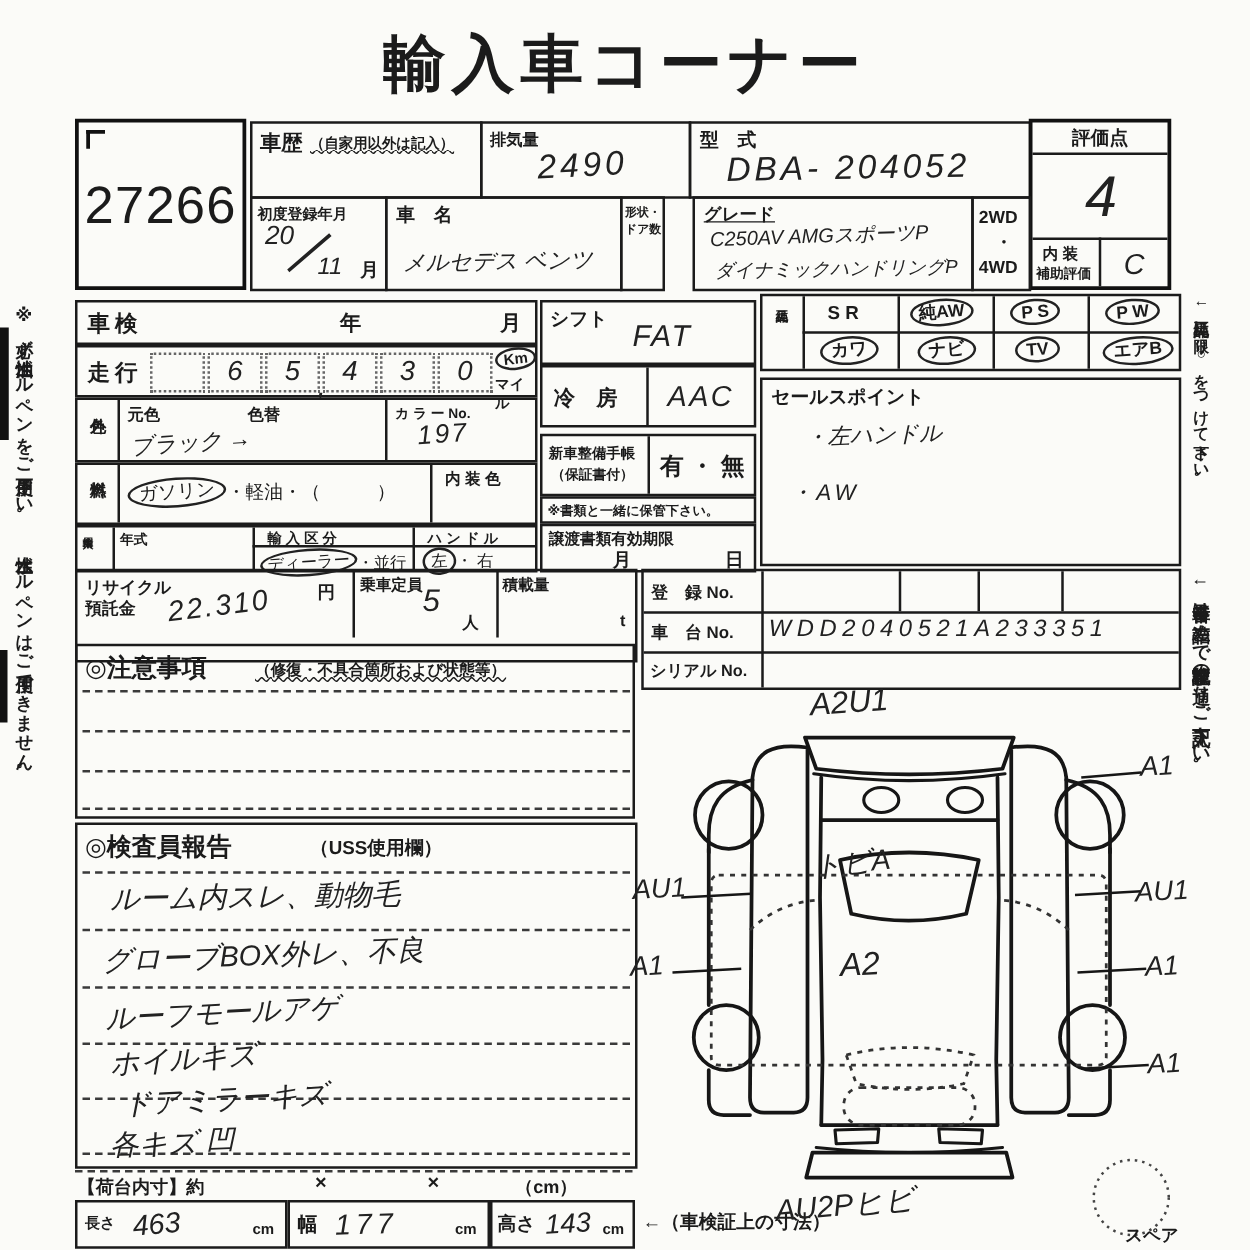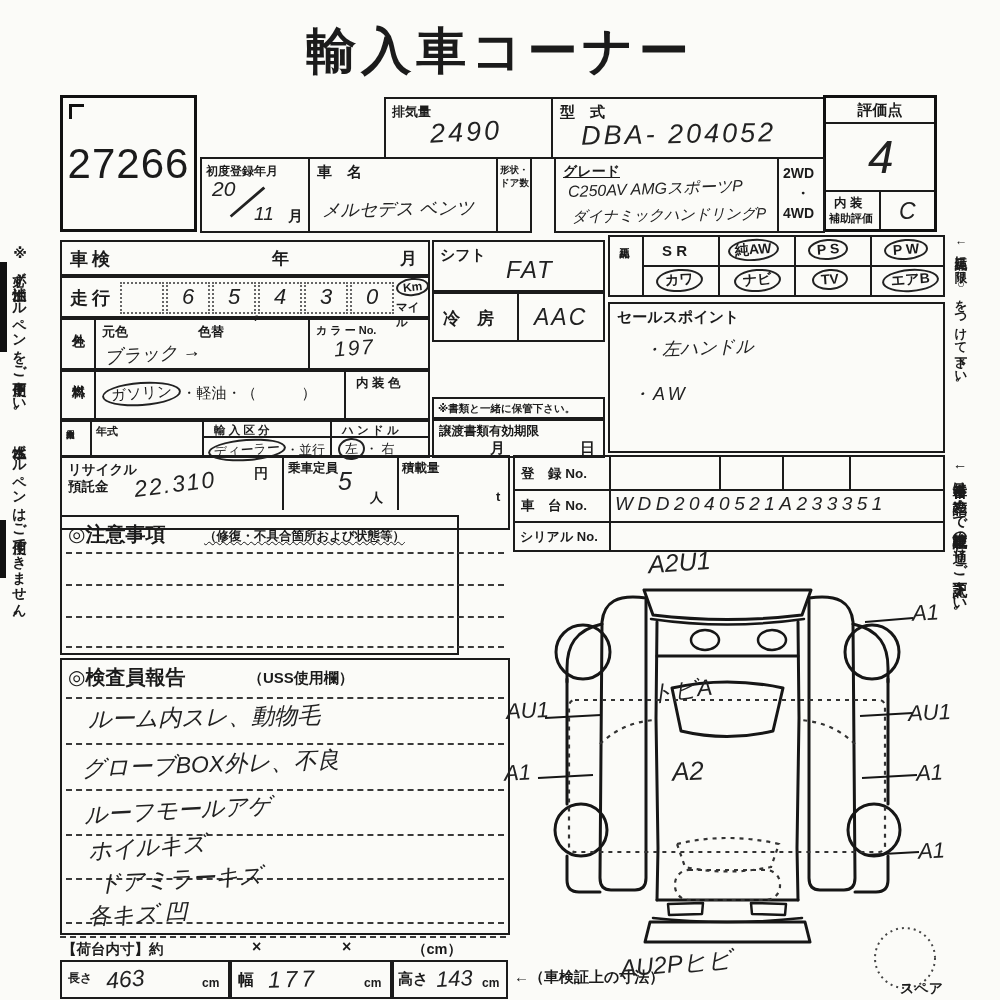--- a/index.html
+++ b/index.html
@@ -29,20 +29,24 @@
 
 <div class="ab vt bold" style="left:12px;top:245px;height:560px;font-size:14px;line-height:16px;">※必ず油性ボールペンをご使用下さい。 水性ボールペンはご使用できません。</div>
 <div class="ab vt bold" style="left:952px;top:234px;height:220px;font-size:12.5px;">←純正品に限り○をつけて下さい。</div>
 <div class="ab vt bold" style="left:950px;top:456px;height:415px;font-size:14.5px;">←車台番号は左詰めで車検証記載の通りご記入下さい。</div>
 
 <div class="bx3" style="left:60px;top:95px;width:137px;height:137px;">
   <div class="ab" style="left:6px;top:6px;width:12px;height:12px;border-left:3px solid #111;border-top:3px solid #111;"></div>
   <div class="ab" style="left:0;top:42px;width:131px;text-align:center;font-size:42px;letter-spacing:1px;">27266</div>
 </div>
 
+<div class="bx" style="left:200px;top:97px;width:186px;height:62px;">
+  <span class="ab bold" style="left:6px;top:4px;font-size:17px;">車歴</span>
+  <span class="ab bold wavy" style="left:46px;top:8px;font-size:11.5px;">（自家用以外は記入）</span>
+</div>
 <div class="bx" style="left:384px;top:97px;width:169px;height:62px;">
   <span class="ab bold" style="left:6px;top:4px;font-size:13px;">排気量</span>
   <span class="ab hand" style="left:44px;top:18px;font-size:27px;transform:rotate(-3deg);letter-spacing:3px;">2490</span>
 </div>
 <div class="bx" style="left:551px;top:97px;width:274px;height:62px;">
   <span class="ab bold" style="left:7px;top:4px;font-size:15px;">型　式</span>
   <span class="ab hand" style="left:28px;top:20px;font-size:27px;letter-spacing:3px;transform:rotate(-1deg);">DBA- 204052</span>
 </div>
 
 <div class="bx3" style="left:823px;top:95px;width:114px;height:137px;">
@@ -136,20 +140,26 @@
 
 <div class="bx" style="left:432px;top:240px;width:173px;height:52px;">
   <span class="ab bold" style="left:6px;top:4px;font-size:15px;">シフト</span>
   <span class="ab hand" style="left:72px;top:14px;font-size:24px;letter-spacing:2px;">FAT</span>
 </div>
 <div class="bx" style="left:432px;top:292px;width:173px;height:50px;">
   <span class="ab bold" style="left:9px;top:13px;font-size:17px;">冷　房</span>
   <div class="vline" style="left:83px;top:0;height:46px;"></div>
   <span class="ab hand" style="left:100px;top:10px;font-size:23px;letter-spacing:2px;">AAC</span>
 </div>
+<div class="bx" style="left:432px;top:347px;width:173px;height:50px;">
+  <span class="ab bold" style="left:5px;top:6px;font-size:11.5px;">新車整備手帳</span>
+  <span class="ab bold" style="left:7px;top:23px;font-size:11px;">（保証書付）</span>
+  <div class="vline" style="left:84px;top:0;height:46px;"></div>
+  <span class="ab bold" style="left:94px;top:11px;font-size:19px;">有 ・ 無</span>
+</div>
 <div class="bx" style="left:432px;top:397px;width:173px;height:22px;">
   <span class="ab bold" style="left:4px;top:3px;font-size:10.5px;">※書類と一緒に保管下さい。</span>
 </div>
 <div class="bx" style="left:432px;top:419px;width:173px;height:39px;">
   <span class="ab bold" style="left:5px;top:2px;font-size:12.5px;">譲渡書類有効期限</span>
   <span class="ab bold" style="left:56px;top:18px;font-size:15px;">月</span>
   <span class="ab bold" style="left:146px;top:18px;font-size:15px;">日</span>
 </div>
 
 <div class="bx" style="left:608px;top:235px;width:337px;height:62px;">
@@ -195,21 +205,21 @@
   <span class="ab bold" style="left:192px;top:8px;font-size:14px;">円</span>
   <div class="vline" style="left:220px;top:0;height:53px;"></div>
   <span class="ab bold" style="left:226px;top:3px;font-size:12.5px;">乗車定員</span>
   <span class="ab hand" style="left:276px;top:10px;font-size:25px;">5</span>
   <span class="ab bold" style="left:308px;top:32px;font-size:13px;">人</span>
   <div class="vline" style="left:335px;top:0;height:53px;"></div>
   <span class="ab bold" style="left:340px;top:3px;font-size:12.5px;">積載量</span>
   <span class="ab bold" style="left:434px;top:32px;font-size:13px;">t</span>
 </div>
 
-<div class="bx" style="left:60px;top:515px;width:399px;height:140px;">
+<div class="bx" style="left:60px;top:515px;width:448px;height:140px;">
   <span class="ab bold" style="left:6px;top:4px;font-size:20px;">◎注意事項</span>
   <span class="ab bold wavy" style="left:142px;top:11px;font-size:12.5px;">（修復・不具合箇所および状態等）</span>
   <div class="dash" style="left:4px;top:35px;width:438px;"></div>
   <div class="dash" style="left:4px;top:67px;width:438px;"></div>
   <div class="dash" style="left:4px;top:99px;width:438px;"></div>
   <div class="dash" style="left:4px;top:129px;width:438px;"></div>
 </div>
 
 <div class="bx" style="left:60px;top:658px;width:450px;height:277px;">
   <span class="ab bold" style="left:6px;top:4px;font-size:20px;">◎検査員報告</span>

